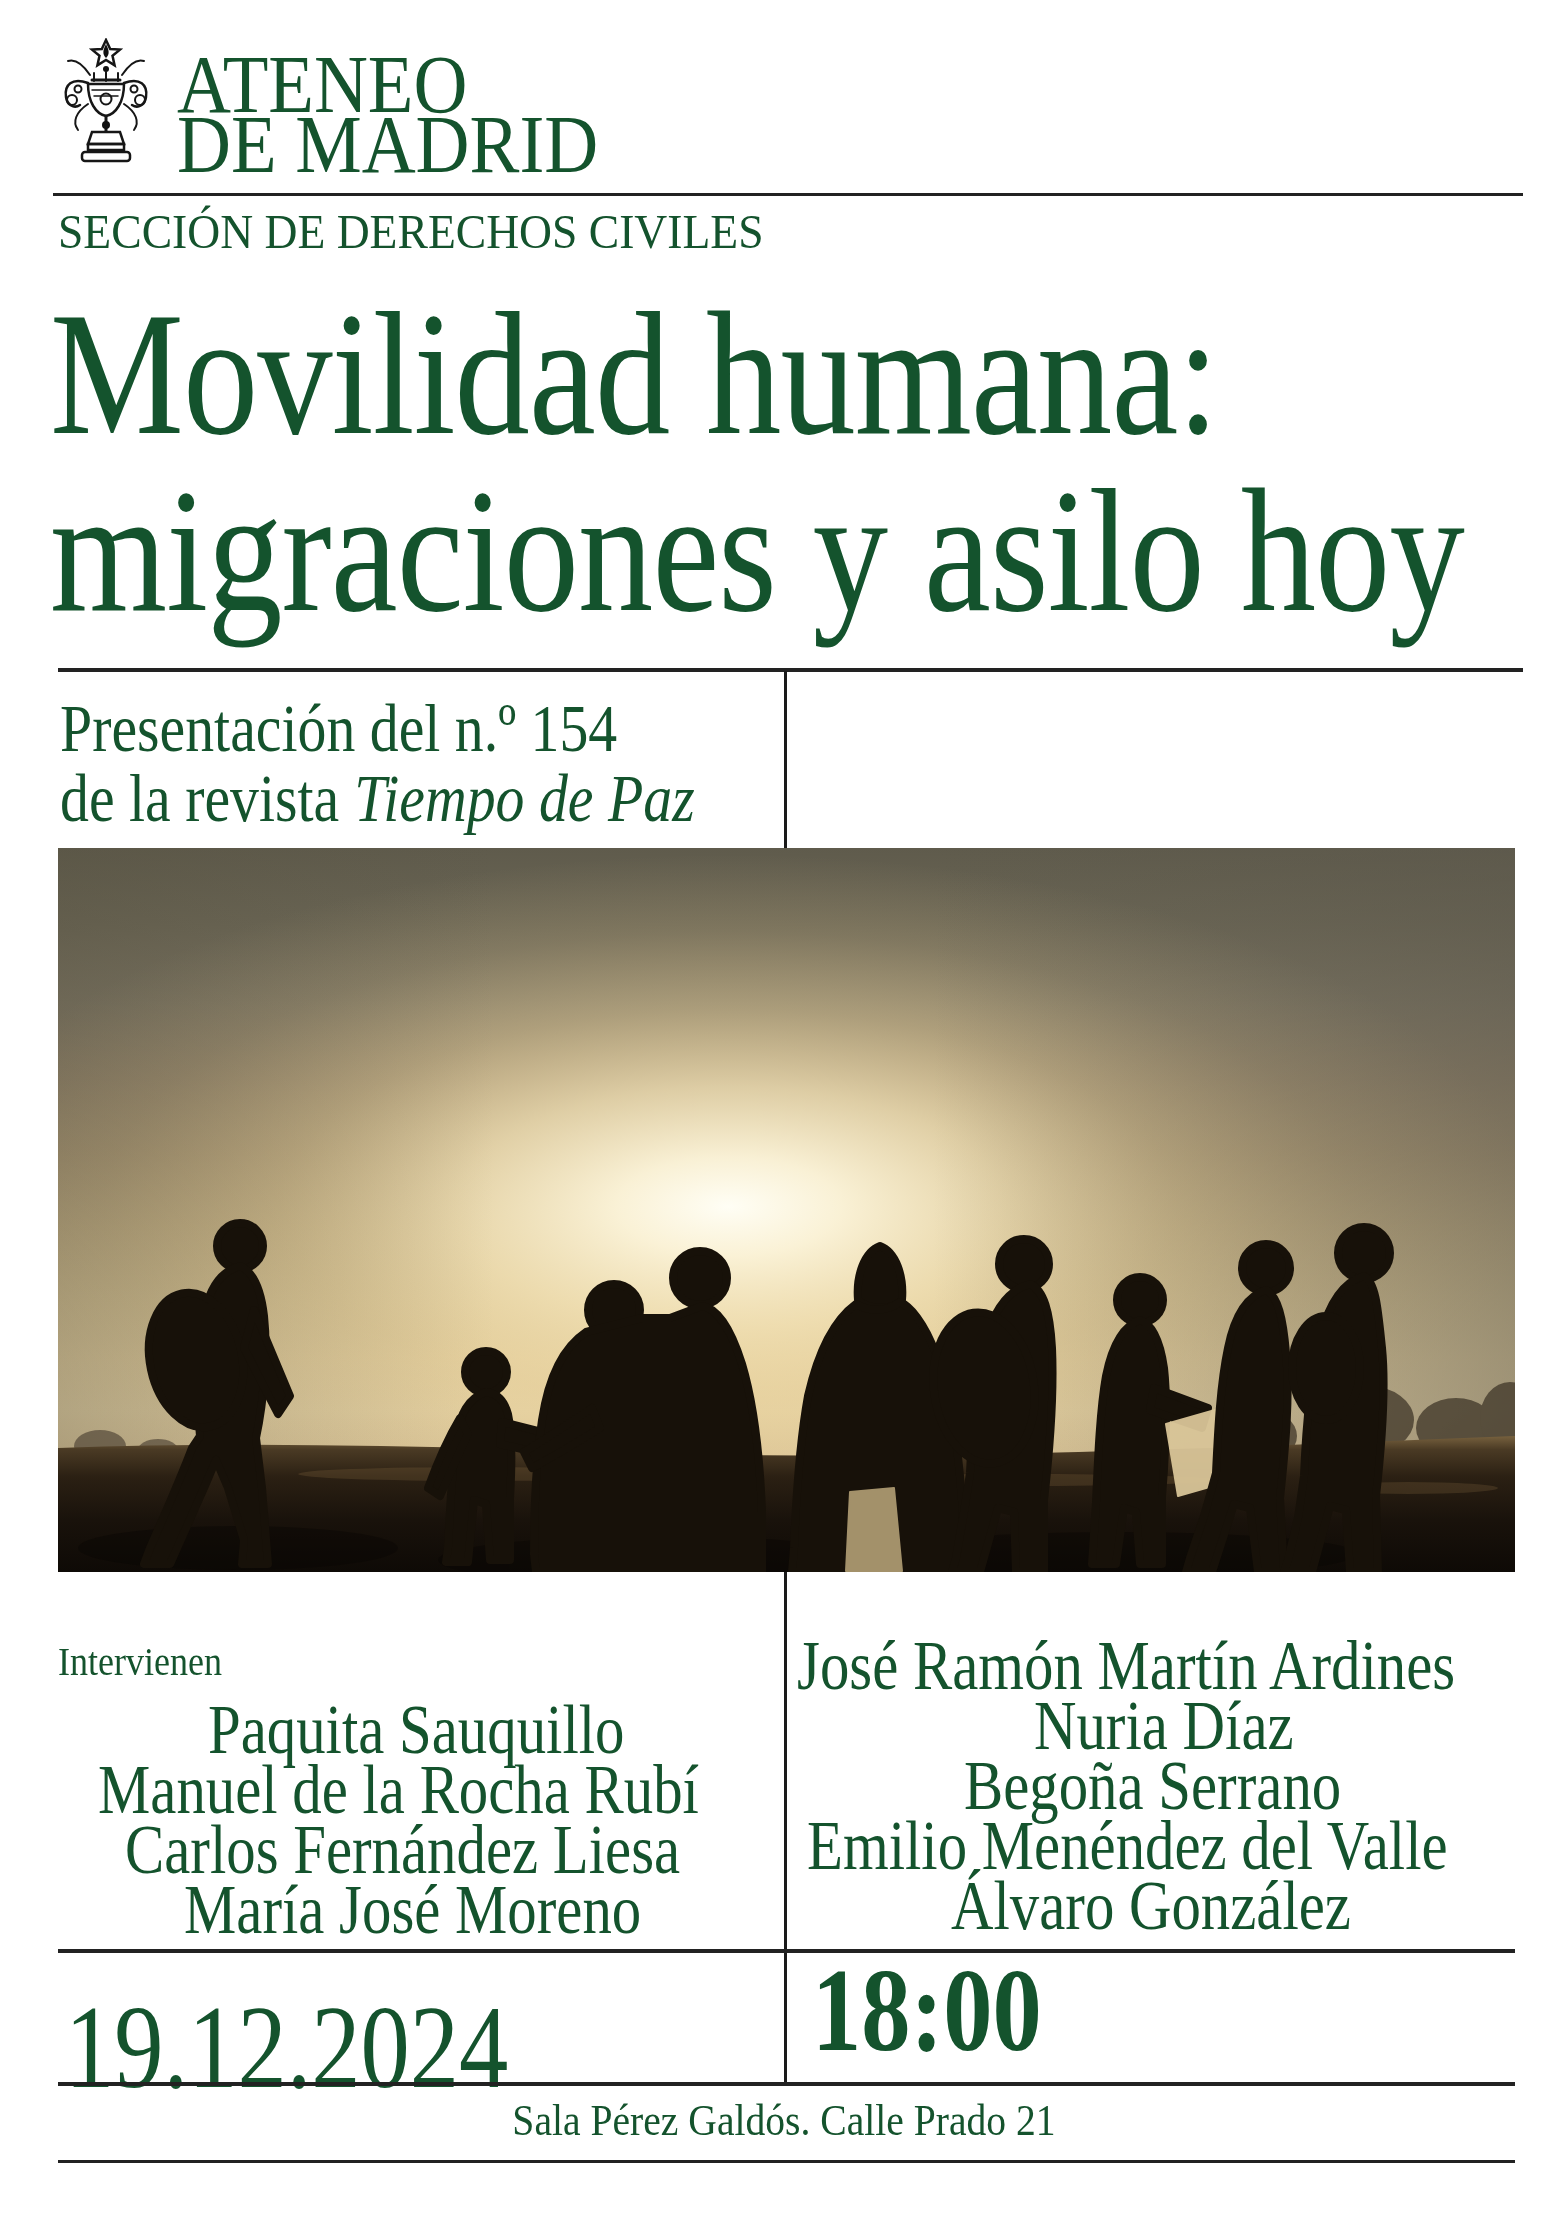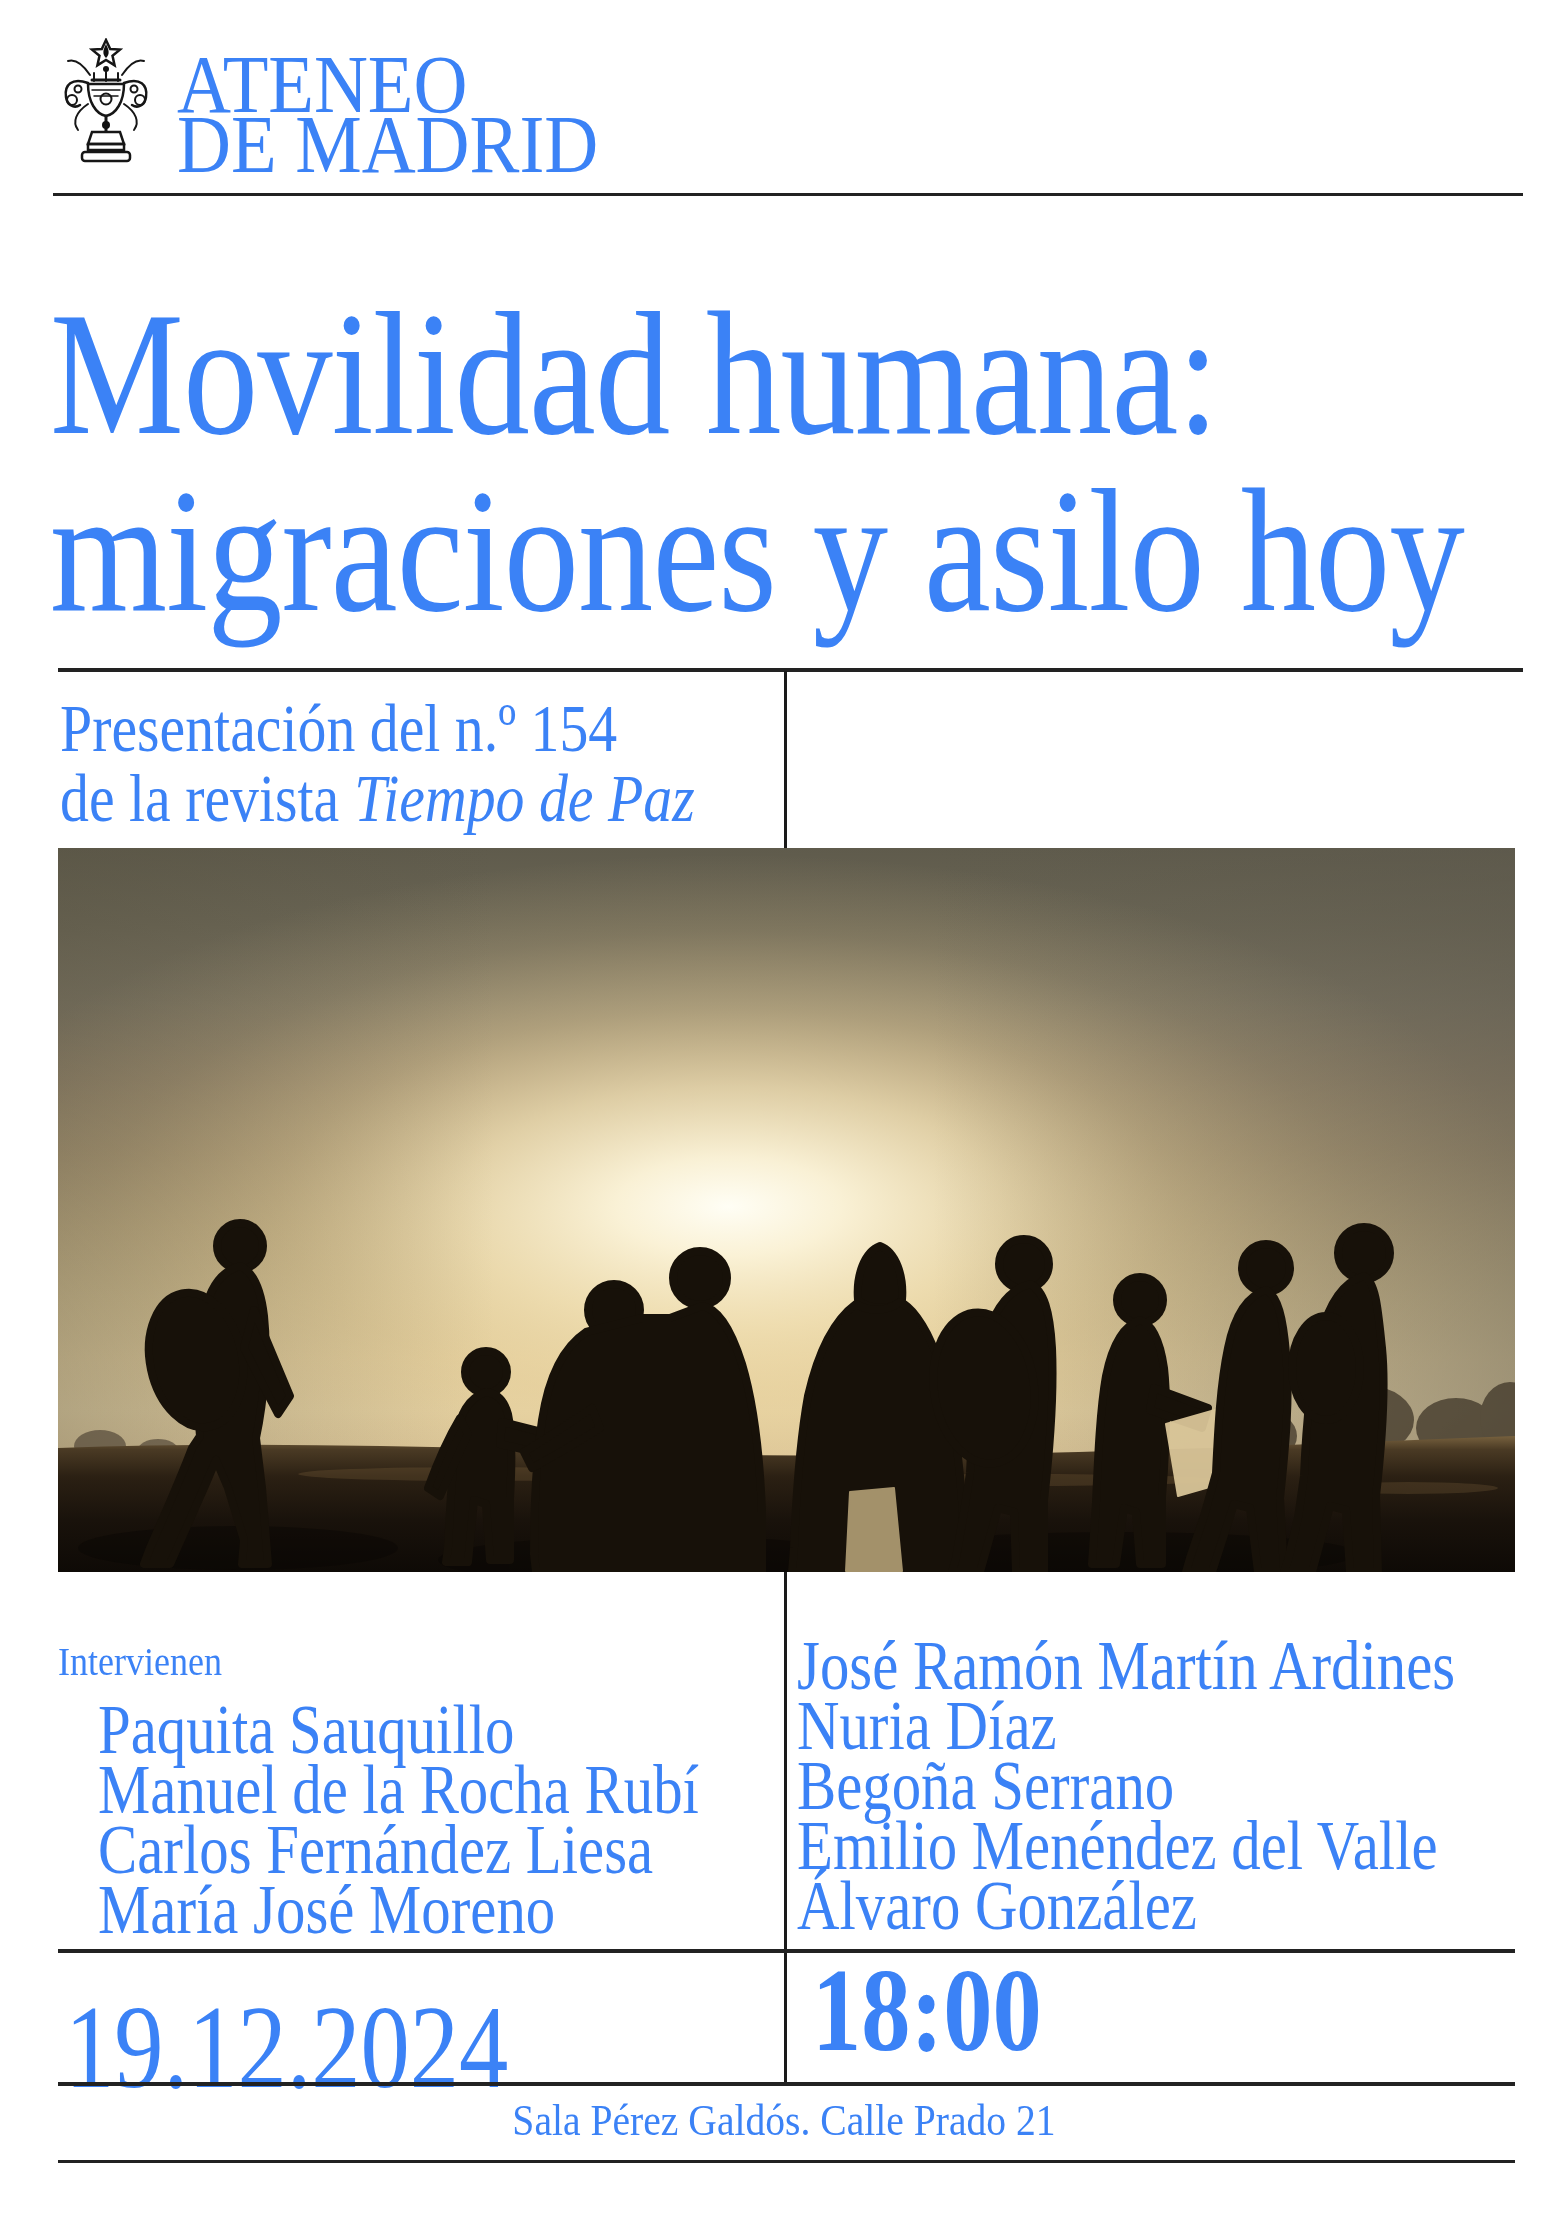--- a/index.html
+++ b/index.html
@@ -1,19 +1,19 @@
 <!DOCTYPE html>
 <html><head>
 <meta charset="utf-8">
 <style>
   html,body{margin:0;padding:0;background:#e8e8e8;}
   .poster{
     position:relative;width:1568px;height:2217px;background:#ffffff;
-    font-family:"Liberation Serif","DejaVu Serif",serif;color:#3b82f6;
-    overflow:hidden;margin:0 auto;
+    font-family:"Liberation Serif","DejaVu Serif",serif;color:#14532d;
+    overflow:hidden;margin:0 auto;text-align:center;
   }
   .abs{position:absolute;white-space:nowrap;}
   .cx{display:inline-block;transform-origin:0 0;}
   
   .brand{font-size:83px;line-height:83px;letter-spacing:0px;}
   .brand-l1{left:177px;top:43px;}
   .brand-l2{left:177px;top:103px;}
   .section-label{left:58px;top:208px;font-size:48px;line-height:48px;}
   
   .rule{position:absolute;background:#222222;}
@@ -81,20 +81,21 @@
       <rect x="36" y="106" width="36" height="6"></rect>
       <rect x="30" y="114" width="48" height="9" rx="3"></rect>
     </g>
   </svg>
 
   <div class="abs brand brand-l1"><span class="cx" style="transform:scaleX(0.9);">ATENEO</span></div>
   <div class="abs brand brand-l2"><span class="cx" style="transform:scaleX(0.9);">DE MADRID</span></div>
 
   <div class="rule" style="left:53px;top:193px;width:1470px;height:3px;"></div>
 
+  <div class="abs section-label"><span class="cx" style="transform:scaleX(0.95);">SECCIÓN DE DERECHOS CIVILES</span></div>
 
   <h1 style="margin:0;font-weight:normal;">
     <div class="abs title-line title-l1"><span class="cx" style="transform:scaleX(0.86);">Movilidad humana:</span></div>
     <div class="abs title-line title-l2"><span class="cx" style="transform:scaleX(0.86);">migraciones y asilo hoy</span></div>
   </h1>
 
   <div class="rule" style="left:58px;top:668px;width:1465px;height:4px;"></div>
 
   <div class="abs subtitle-line subtitle-l1"><span class="cx" style="transform:scaleX(0.85);">Presentación del n.º 154</span></div>
   <div class="abs subtitle-line subtitle-l2">

